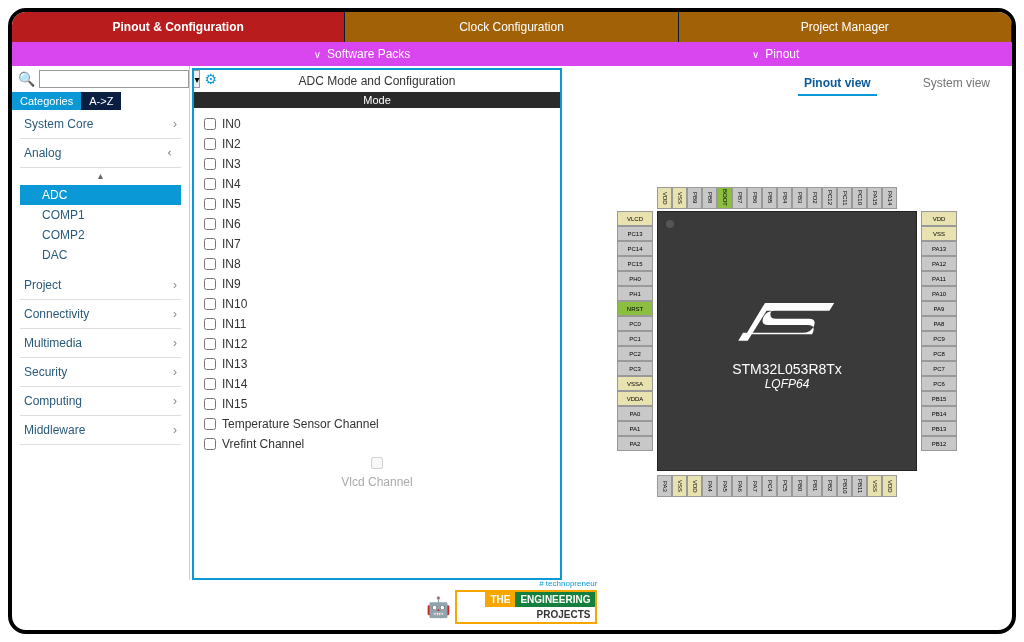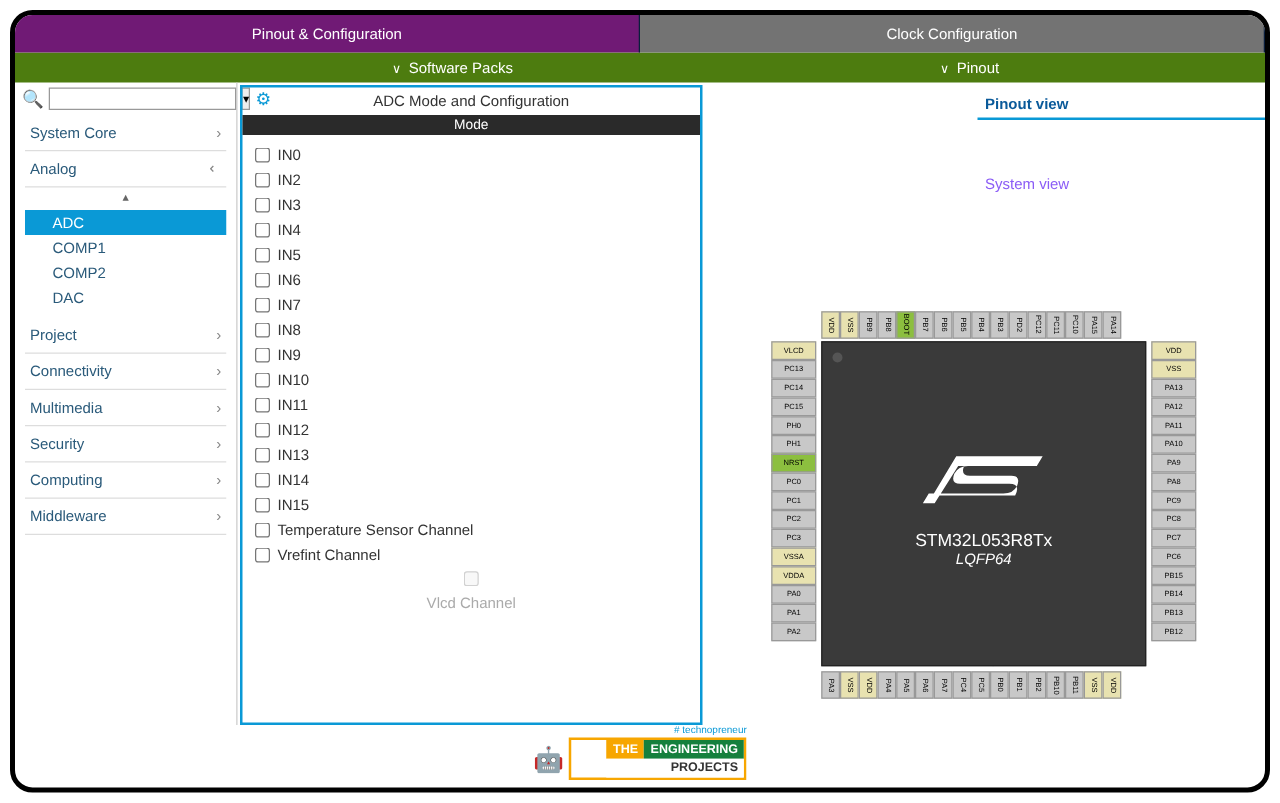--- a/index.html
+++ b/index.html
@@ -1,22 +1,22 @@
 <!DOCTYPE html>
 <html><head>
 <meta charset="utf-8">
 <style>
   * { box-sizing: border-box; margin: 0; padding: 0; font-family: Arial, sans-serif; }
   body { background: #fff; padding: 8px; }
   .frame { border: 4px solid #000; border-radius: 18px; width: 1008px; height: 626px; overflow: hidden; position: relative; background: #fff; }
   .topbar { display: flex; height: 30px; }
   .tab { flex: 1; display: flex; align-items: center; justify-content: center; font-size: 12px; color: #fff; cursor: pointer; border-right: 1px solid #0a1e3c; }
-  .tab.active { background: #701a75; }
-  .tab.inactive { background: #737373; }
-  .subbar { background: #4d7c0f; height: 24px; display: flex; align-items: center; color: #fff; font-size: 12px; }
+  .tab.active { background: #b91c1c; font-weight: bold; }
+  .tab.inactive { background: #a16207; }
+  .subbar { background: #d946ef; height: 24px; display: flex; align-items: center; color: #fff; font-size: 12px; }
   .subbar .sp { flex:1; text-align:center; }
   .subbar .pn { width: 300px; text-align:left; padding-left: 40px; }
   .chev::before { content:"\2228"; margin-right:6px; font-size:10px; }
   .main { display: flex; height: calc(100% - 30px - 24px - 50px); }
   .left { width: 178px; border-right: 1px solid #ccc; padding: 0; }
   .search-row { display:flex; align-items:center; gap:4px; padding:4px 6px; }
   .search-icon { color:#0a99d6; font-size:14px; }
   .search-input { flex:1; border:1px solid #999; height:18px; font-size:11px; padding:0 3px; }
   .search-dd { border:1px solid #999; width:18px; height:18px; font-size:10px; display:flex; align-items:center; justify-content:center; background:#eee; }
   .gear { color:#0a99d6; font-size:14px; }
@@ -33,22 +33,22 @@
   .sub-wrap { padding: 2px 0 6px 0; }
   .collapse-ic { text-align:center; font-size:10px; color:#666; padding:2px 0; }
   .center { width: 370px; border: 2px solid #0a99d6; margin: 2px 0 0 2px; position:relative; }
   .center-title { font-size:12px; text-align:center; padding:4px 15px; color:#333; }
   .mode-bar { background:#2a2a2a; color:#fff; font-size:11px; text-align:center; padding:2px 0; }
   .chk-list { padding: 6px 10px; max-height: 465px; overflow:hidden; }
   .chk { display:flex; align-items:center; gap:6px; padding:3px 0; font-size:12px; color:#333; }
   .chk.dis { color:#aaa;flex-direction:column; }
   .chk input { width:12px; height:12px; }
   .right { flex:1; padding: 0; position:relative; }
-  .view-tabs { display:flex; justify-content:center; gap:40px; padding:6px 0 0 220px; font-size:12px;flex-direction:column; }
-  .vt { padding:4px 6px; color:#8b5cf6; cursor:pointer; }
+  .view-tabs { display:flex; justify-content:center; gap:40px; padding:6px 0 0 220px; font-size:12px; }
+  .vt { padding:4px 6px; color:#737373; cursor:pointer; }
   .vt.active { color:#0a5a9a; border-bottom:2px solid #0a99d6; font-weight:bold; }
   .chip-area { position:relative; width:360px; height:330px; margin: 85px auto 0 auto; }
   .chip { position:absolute; left:50px; top:30px; width:260px; height:260px; background:#3a3a3a; border:1px solid #222; display:flex; flex-direction:column; align-items:center; justify-content:center; }
   .st-logo { color:#fff; }
   .st-logo svg { width:110px; height:60px; }
   .chip-name { color:#fff; font-size:14px; margin-top:6px; }
   .chip-pkg { color:#fff; font-size:12px; font-style:italic; }
   .dot { position:absolute; left:8px; top:8px; width:8px; height:8px; border-radius:50%; background:#555; }
   .pins { position:absolute; display:flex; }
   .pins.top { left:50px; top:6px; width:260px; }
@@ -73,35 +73,40 @@
   .tep-wrap { position:relative; }
 </style>
 </head>
 <body>
 
 <div class="frame">
 
   <div class="topbar">
     <div class="tab active">Pinout &amp; Configuration</div>
     <div class="tab inactive">Clock Configuration</div>
+    <div class="tab inactive">Project Manager</div>
   </div>
 
   <div class="subbar">
     <div class="sp chev">Software Packs</div>
     <div class="pn chev">Pinout</div>
   </div>
 
   <div class="main">
 
     <div class="left">
       <div class="search-row">
         <span class="search-icon">🔍</span>
         <input class="search-input" placeholder="" style="">
         <span class="search-dd">▾</span>
         <span class="gear">⚙</span>
+      </div>
+      <div class="cat-tabs">
+        <div class="cat-tab on">Categories</div>
+        <div class="cat-tab off">A-&gt;Z</div>
       </div>
       <div class="cat-list" id="cat-list">
           <div class="cat">
             <span>System Core</span>
             <span class="arr">›</span>
           </div>
           <div class="cat open">
             <span>Analog</span>
             <span class="arr">⌄</span>
           </div>

